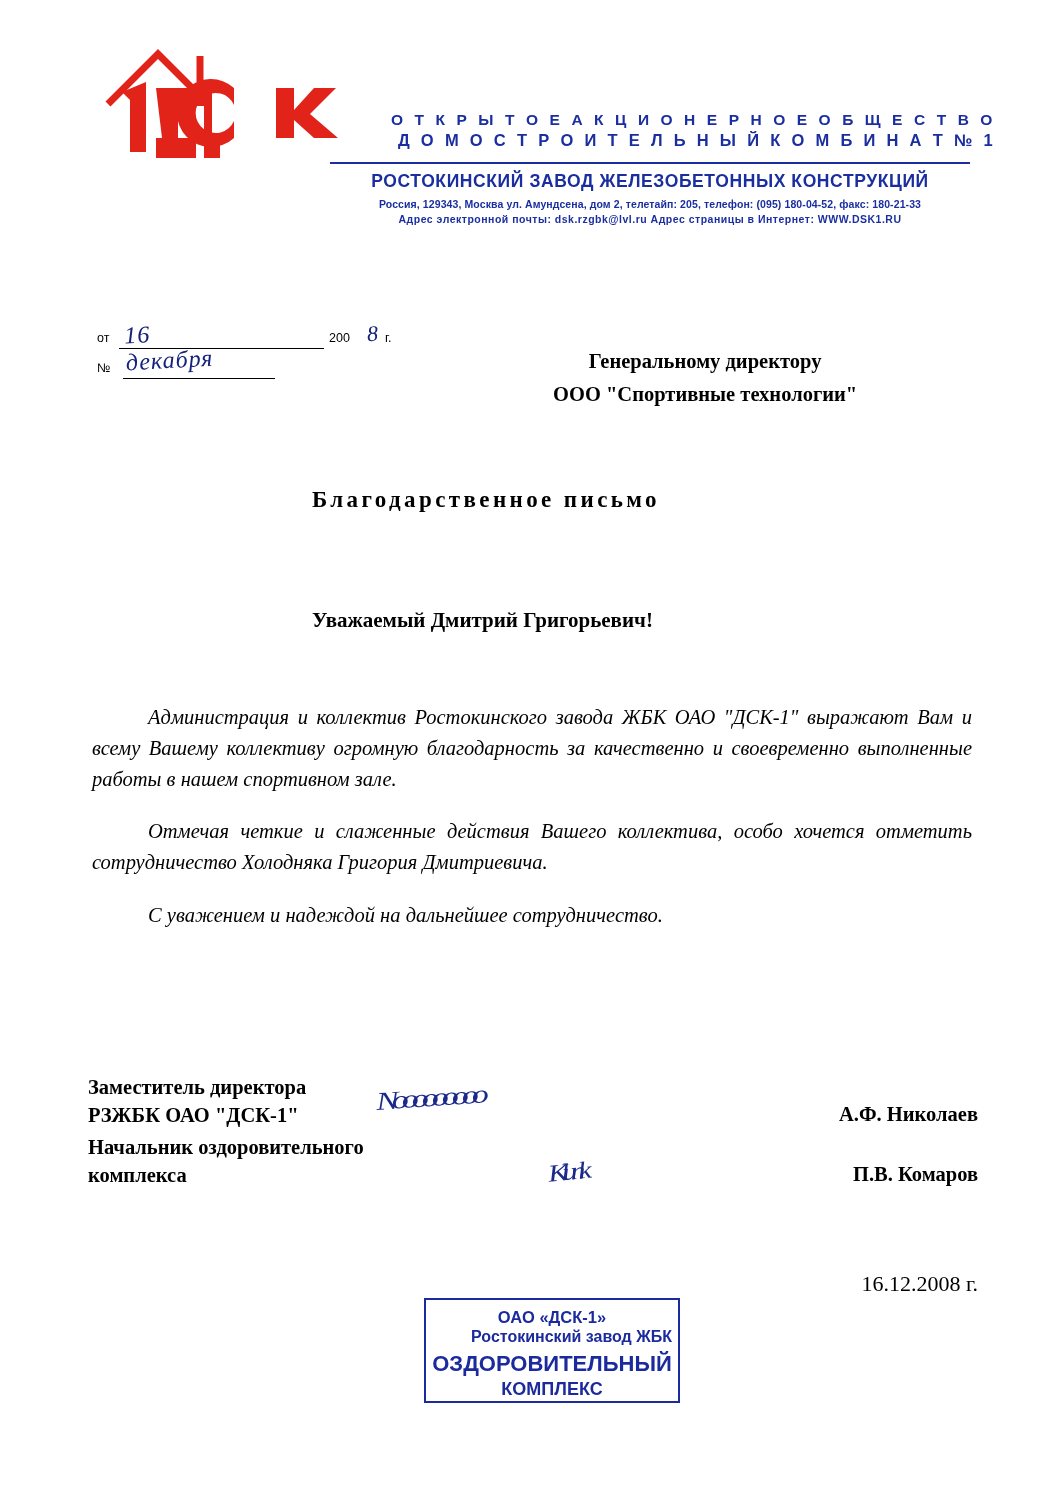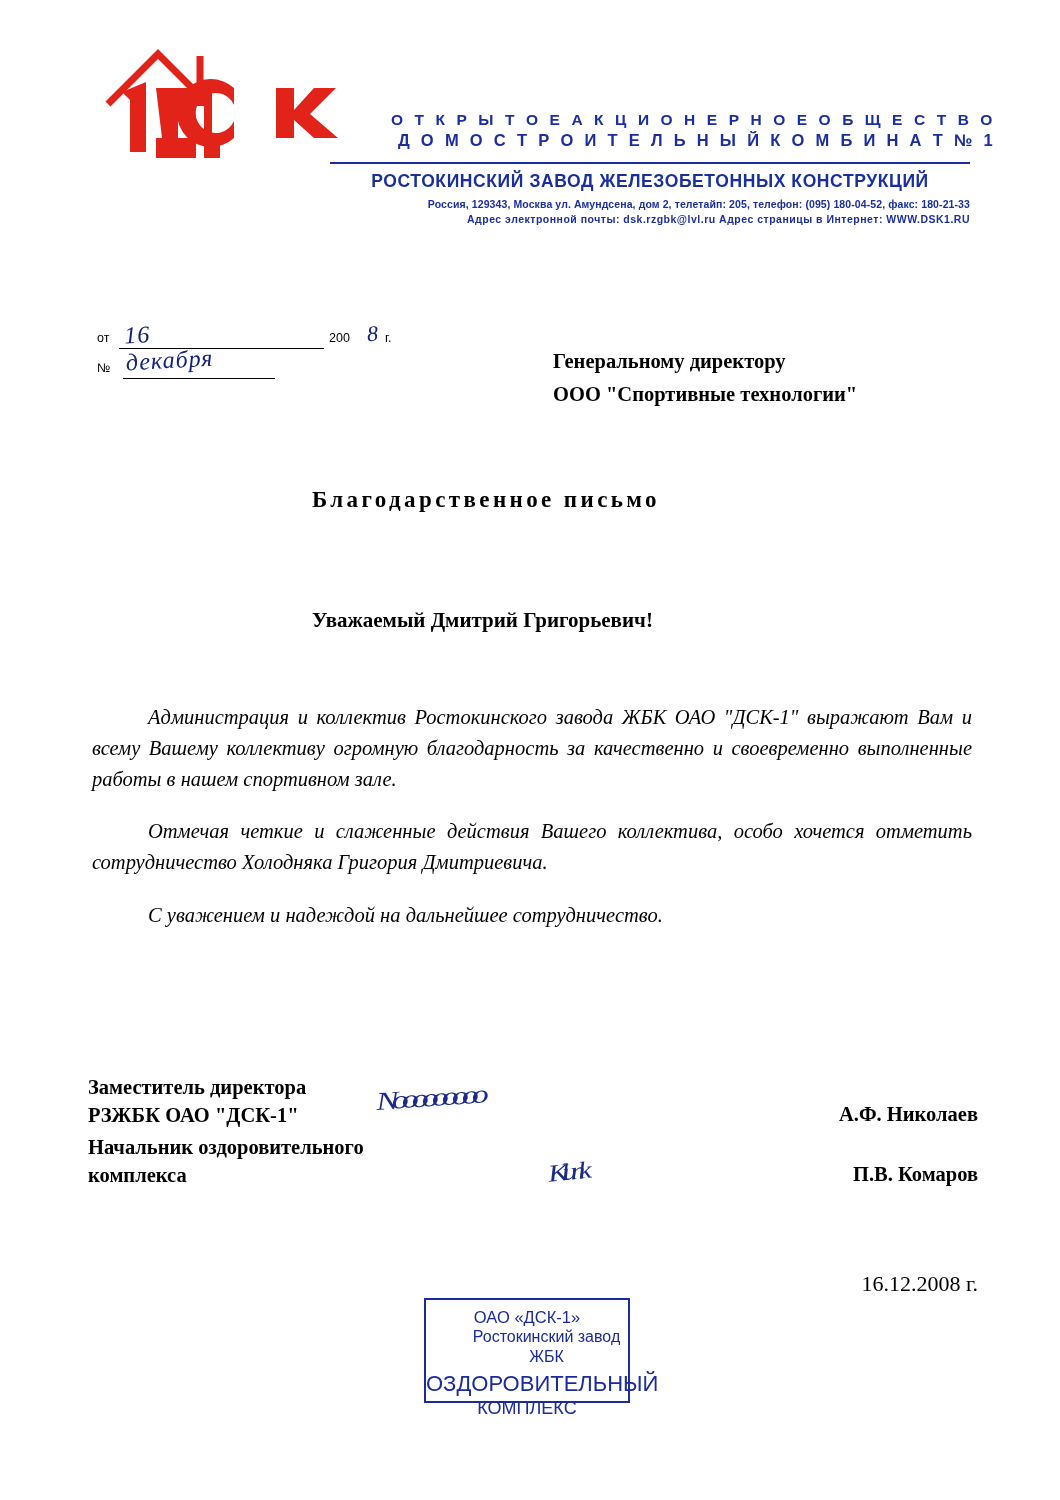--- a/index.html
+++ b/index.html
@@ -68,21 +68,21 @@
     font-family: "Liberation Sans", sans-serif;
     font-size: 17.5px;
     font-weight: bold;
     color: #1a2ea0;
     letter-spacing: 0.6px;
   }
   .contact {
     position: absolute;
     left: 330px;
     width: 640px;
-    text-align: right;
+    text-align: center;
     font-family: "Liberation Sans", sans-serif;
     font-size: 10.5px;
     font-weight: bold;
     color: #1a2ea0;
     letter-spacing: 0.1px;
   }
   .contact.c1 { top: 160px; }
   .contact.c2 { top: 175px; letter-spacing: 0.5px; }
 
   
@@ -147,20 +147,21 @@
 
   
   .addressee {
     position: absolute;
     left: 553px;
     top: 345px;
     font-family: "Liberation Serif", serif;
     font-weight: bold;
     font-size: 20.5px;
     line-height: 1.62;
+    text-align: center;
   }
 
   
   .doc-title {
     position: absolute;
     left: 312px;
     top: 487px;
     font-family: "Liberation Serif", serif;
     font-weight: bold;
     font-size: 23px;
@@ -248,26 +249,26 @@
     top: 1271px;
     font-family: "Liberation Serif", serif;
     font-size: 22px;
   }
 
   
   .stamp {
     position: absolute;
     left: 424px;
     top: 1298px;
-    width: 206px;
+    width: 256px;
     height: 105px;
     border: 2.5px solid #1b2a9c;
     color: #1b2a9c;
     font-family: "Liberation Sans", sans-serif;
-    font-weight: normal;
+    font-weight: bold;
     text-align: center;
     line-height: 1.24;
     padding-top: 7px;
     box-sizing: border-box;
   }
   .stamp .s1 { font-size: 16.5px; }
   .stamp .s2 { font-size: 16px; padding-left: 39px; }
   .stamp .s3 { font-size: 22px; margin-top: 3px; }
   .stamp .s4 { font-size: 18px; }
 </style>

